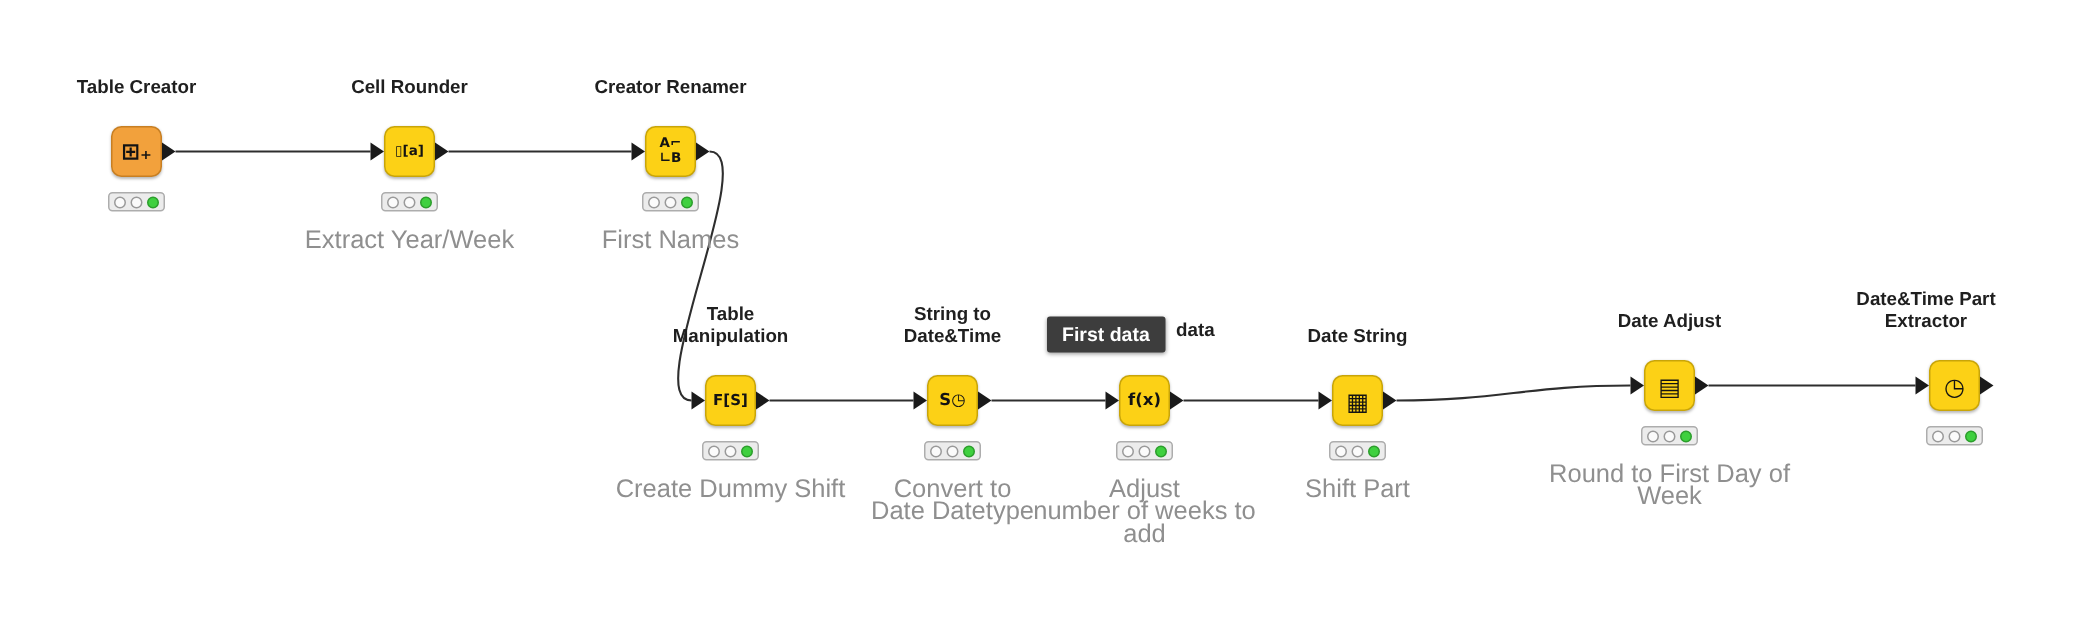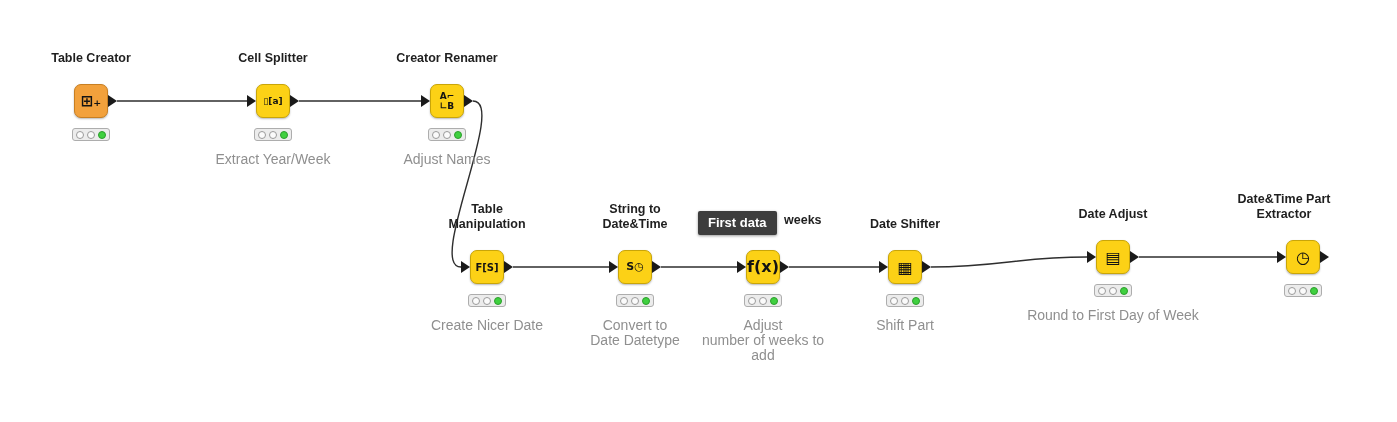--- a/index.html
+++ b/index.html
@@ -27,21 +27,21 @@
     border-left:9px solid #1a1a1a;
   }
   .traffic {
     position:absolute; width:38px; height:13px; background:#ececec;
     border:1px solid #adadad; border-radius:3px;
     display:flex; align-items:center; justify-content:space-between; padding:0 3px;
   }
   .dot { width:8px; height:8px; border-radius:50%; background:#fbfbfb; border:1px solid #9a9a9a; }
   .dot.on-green { background:#3fd03f; border-color:#2c9e2c; }
   .node-label {
-    position:absolute; width:180px; text-align:center; font-size:14px;
+    position:absolute; width:180px; text-align:center; font-size:17px;
     color:#8f8f8f; line-height:15px; white-space:pre-line;
   }
   .tooltip {
     position:absolute; background:#3d3d3d; color:#ffffff; font-size:13px;
     font-weight:bold; padding:4px 10px 5px 10px; border-radius:2px;
     box-shadow:0 1px 3px rgba(0,0,0,.4); z-index:10; white-space:nowrap;
   }
 </style>
 </head>
 <body>
@@ -66,21 +66,21 @@
     </div>
     <div class="port port-out" style="left: 108px; top: 95px;"></div>
     <div class="traffic" style="left: 72px; top: 128px;">
       <span class="dot"></span>
       <span class="dot"></span>
       <span class="dot on-green"></span>
     </div>
     <div class="node-label" style="left: 1px; top: 152px;"></div>
   </div>
       <div class="node" style="position:absolute;left:0;top:0;">
-    <div class="node-title" style="left: 183px; top: 51px;">Cell Splitter</div>
+    <div class="node-title" style="left: 183px; top: 51px;">Cell Rounder</div>
     <div class="port port-in" style="left: 247px; top: 95px;"></div>
     <div class="node-body" style="left: 256px; top: 84px; background: rgb(252, 209, 22); border-color: rgb(201, 165, 8);">
       <span class="node-glyph" style="font-size: 9px; line-height: 10px;">▯[a]</span>
     </div>
     <div class="port port-out" style="left: 290px; top: 95px;"></div>
     <div class="traffic" style="left: 254px; top: 128px;">
       <span class="dot"></span>
       <span class="dot"></span>
       <span class="dot on-green"></span>
     </div>
@@ -92,71 +92,71 @@
     <div class="node-body" style="left: 430px; top: 84px; background: rgb(252, 209, 22); border-color: rgb(201, 165, 8);">
       <span class="node-glyph" style="font-size: 9px; line-height: 10px;">A⌐
 ∟B</span>
     </div>
     <div class="port port-out" style="left: 464px; top: 95px;"></div>
     <div class="traffic" style="left: 428px; top: 128px;">
       <span class="dot"></span>
       <span class="dot"></span>
       <span class="dot on-green"></span>
     </div>
-    <div class="node-label" style="left: 357px; top: 152px;">Adjust Names</div>
+    <div class="node-label" style="left: 357px; top: 152px;">First Names</div>
   </div>
       <div class="node" style="position:absolute;left:0;top:0;">
     <div class="node-title" style="left: 397px; top: 202px;">Table
 Manipulation</div>
     <div class="port port-in" style="left: 461px; top: 261px;"></div>
     <div class="node-body" style="left: 470px; top: 250px; background: rgb(252, 209, 22); border-color: rgb(201, 165, 8);">
       <span class="node-glyph" style="font-size: 10px; line-height: 11px;">F[S]</span>
     </div>
     <div class="port port-out" style="left: 504px; top: 261px;"></div>
     <div class="traffic" style="left: 468px; top: 294px;">
       <span class="dot"></span>
       <span class="dot"></span>
       <span class="dot on-green"></span>
     </div>
-    <div class="node-label" style="left: 397px; top: 318px;">Create Nicer Date</div>
+    <div class="node-label" style="left: 397px; top: 318px;">Create Dummy Shift</div>
   </div>
       <div class="node" style="position:absolute;left:0;top:0;">
     <div class="node-title" style="left: 545px; top: 202px;">String to
 Date&amp;Time</div>
     <div class="port port-in" style="left: 609px; top: 261px;"></div>
     <div class="node-body" style="left: 618px; top: 250px; background: rgb(252, 209, 22); border-color: rgb(201, 165, 8);">
       <span class="node-glyph" style="font-size: 11px; line-height: 12px;">S◷</span>
     </div>
     <div class="port port-out" style="left: 652px; top: 261px;"></div>
     <div class="traffic" style="left: 616px; top: 294px;">
       <span class="dot"></span>
       <span class="dot"></span>
       <span class="dot on-green"></span>
     </div>
     <div class="node-label" style="left: 545px; top: 318px;">Convert to
 Date Datetype</div>
   </div>
       <div class="node" style="position:absolute;left:0;top:0;">
-    <div class="node-title" style="left: 784px; top: 213px; width: auto; text-align: left;">weeks</div>
+    <div class="node-title" style="left: 784px; top: 213px; width: auto; text-align: left;">data</div>
     <div class="port port-in" style="left: 737px; top: 261px;"></div>
     <div class="node-body" style="left: 746px; top: 250px; background: rgb(252, 209, 22); border-color: rgb(201, 165, 8);">
-      <span class="node-glyph" style="font-size: 16px; line-height: 12px;">f(x)</span>
+      <span class="node-glyph" style="font-size: 11px; line-height: 12px;">f(x)</span>
     </div>
     <div class="port port-out" style="left: 780px; top: 261px;"></div>
     <div class="traffic" style="left: 744px; top: 294px;">
       <span class="dot"></span>
       <span class="dot"></span>
       <span class="dot on-green"></span>
     </div>
     <div class="node-label" style="left: 673px; top: 318px;">Adjust
 number of weeks to
 add</div>
   </div>
       <div class="node" style="position:absolute;left:0;top:0;">
-    <div class="node-title" style="left: 815px; top: 217px;">Date Shifter</div>
+    <div class="node-title" style="left: 815px; top: 217px;">Date String</div>
     <div class="port port-in" style="left: 879px; top: 261px;"></div>
     <div class="node-body" style="left: 888px; top: 250px; background: rgb(252, 209, 22); border-color: rgb(201, 165, 8);">
       <span class="node-glyph" style="font-size: 16px; line-height: 17px;">▦</span>
     </div>
     <div class="port port-out" style="left: 922px; top: 261px;"></div>
     <div class="traffic" style="left: 886px; top: 294px;">
       <span class="dot"></span>
       <span class="dot"></span>
       <span class="dot on-green"></span>
     </div>

